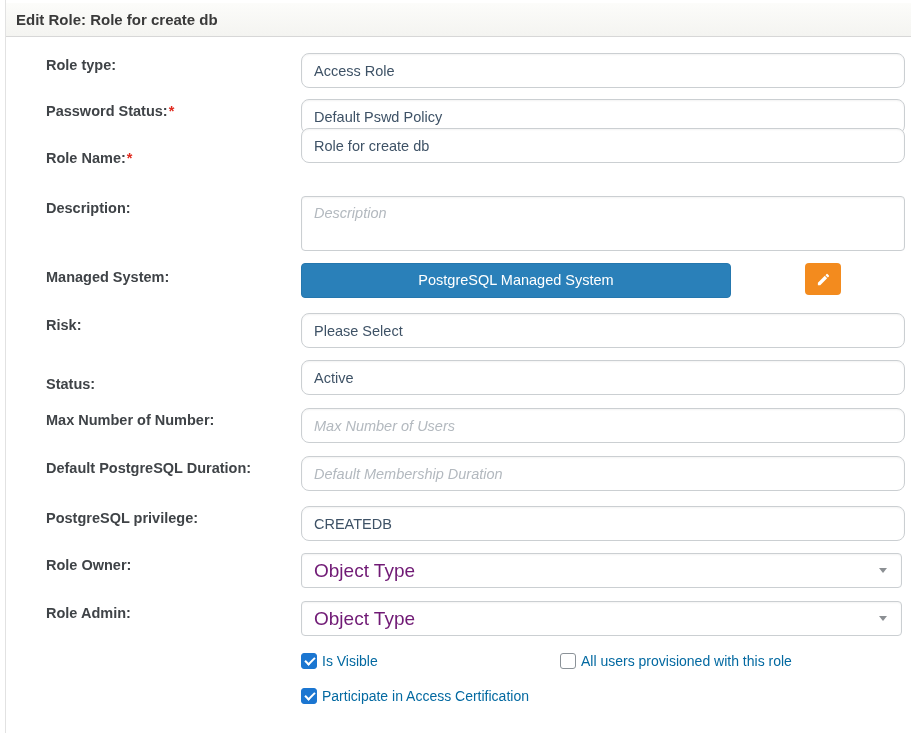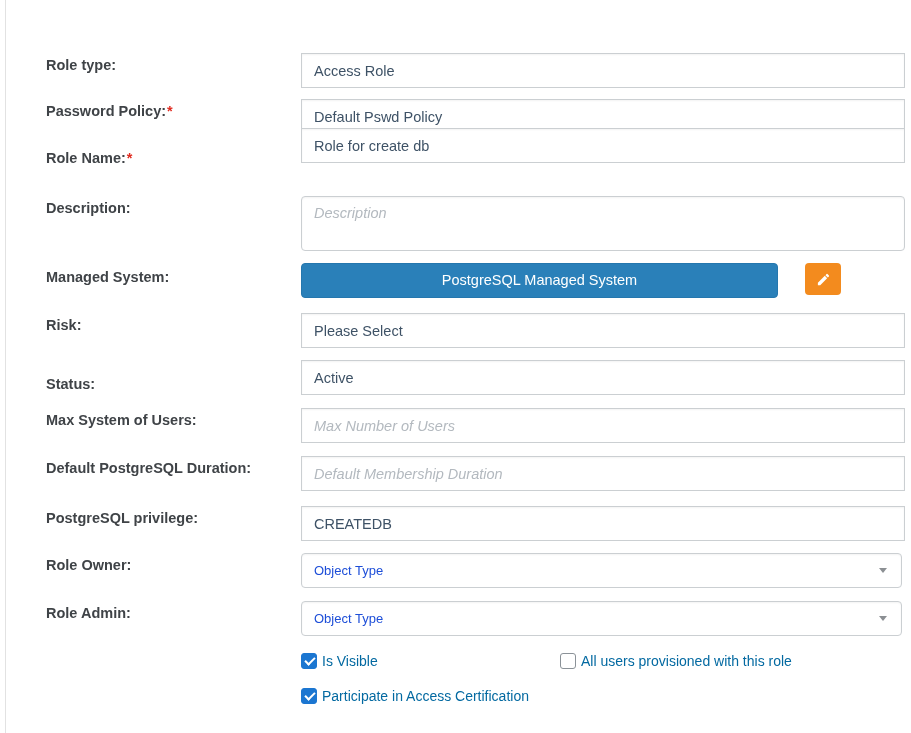--- a/index.html
+++ b/index.html
@@ -5,57 +5,60 @@
   html,body{margin:0;padding:0;background:#fff;}
   body{font-family:"Liberation Sans", sans-serif;}
   .screen{position:relative;width:911px;height:733px;overflow:hidden;background:#fff;}
   .panel-left-border{position:absolute;left:5px;top:0;width:1px;height:733px;background:#e2e2e2;}
   .panel-header{position:absolute;left:6px;right:0;top:3px;height:33px;
     background:linear-gradient(#fcfcfa,#f4f4f1);border-bottom:1px solid #d7d7d7;}
   .panel-title{position:absolute;left:10px;top:0;line-height:33px;font-size:15px;font-weight:bold;color:#3a3a3a;}
   .lbl{position:absolute;left:46px;font-size:14.5px;line-height:17px;font-weight:bold;color:#3f4347;white-space:nowrap;}
   .req{color:#e02b20;margin-left:1px;}
   .inp{position:absolute;left:301px;width:604px;height:35px;box-sizing:border-box;
-    border:1px solid #cbcfd2;border-radius:0;padding:0 12px;font-family:"Liberation Sans",sans-serif;
+    border:1px solid #cbcfd2;border-radius:8px;padding:0 12px;font-family:"Liberation Sans",sans-serif;
     font-size:14.5px;color:#3e5266;background:#fff;box-shadow:inset 0 1px 2px rgba(0,0,0,0.05);outline:none;}
   .inp::placeholder,.txta::placeholder{color:#b3b9bf;font-style:italic;opacity:1;}
   .txta{position:absolute;left:301px;width:604px;height:55px;box-sizing:border-box;
     border:1px solid #cbcfd2;border-radius:4px;padding:8px 12px;font-family:"Liberation Sans",sans-serif;
     font-size:14.5px;color:#3e5266;background:#fff;box-shadow:inset 0 1px 2px rgba(0,0,0,0.05);resize:none;outline:none;}
-  .ms-btn{position:absolute;left:301px;top:263px;width:477px;height:35px;box-sizing:border-box;
+  .ms-btn{position:absolute;left:301px;top:263px;width:430px;height:35px;box-sizing:border-box;
     background:#2a80b9;border:1px solid #2577ae;border-radius:4px;color:#fff;font-size:14.5px;
     line-height:33px;text-align:center;cursor:pointer;}
   .edit-btn{position:absolute;left:805px;top:263px;width:36px;height:32px;background:#f38b1e;
     border:none;border-radius:4px;display:flex;align-items:center;justify-content:center;cursor:pointer;}
   .sel{position:absolute;left:301px;width:601px;height:35px;box-sizing:border-box;border:1px solid #cbcfd2;
     border-radius:4px;background:#fff;box-shadow:inset 0 1px 2px rgba(0,0,0,0.05);cursor:pointer;}
-  .sel-ph{position:absolute;left:12px;top:0;line-height:33px;font-size:13px;color:#1d4ed8;}
+  .sel-ph{position:absolute;left:12px;top:0;line-height:33px;font-size:19px;color:#701a75;}
   .caret{position:absolute;right:14px;top:14px;width:0;height:0;
     border-left:4.5px solid transparent;border-right:4.5px solid transparent;border-top:5.5px solid #8b8f93;}
   .cb{position:absolute;width:16px;height:16px;box-sizing:border-box;border:1px solid #8b9298;border-radius:3px;background:#fff;cursor:pointer;}
   .cb[data-checked="true"]{background:#1b76d1;border-color:#1b76d1;}
   .cb .check{display:none;}
   .cb[data-checked="true"] .check{display:block;position:absolute;left:3px;top:3px;width:8px;height:4px;
     border-left:2px solid #fff;border-bottom:2px solid #fff;transform:rotate(-45deg);}
   .cb-lbl{position:absolute;font-size:14px;line-height:16px;color:#0369a1;cursor:pointer;white-space:nowrap;}
 </style>
 </head>
 <body>
 
 <div class="screen">
   <div class="panel-left-border"></div>
 
+  <div class="panel-header">
+    <div class="panel-title">Edit Role: Role for create db</div>
+  </div>
 
   <div>
     <div class="lbl" style="top:57px"><span>Role type:</span><span class="req"></span></div>
     <input class="inp" style="top: 53px;" value="Access Role">
   </div>
 
   <div>
-    <div class="lbl" style="top:103px"><span>Password Policy:</span><span class="req">*</span></div>
+    <div class="lbl" style="top:103px"><span>Password Status:</span><span class="req">*</span></div>
     <input class="inp" style="top: 99px;" value="Default Pswd Policy">
   </div>
 
   <div>
     <div class="lbl" style="top:150px"><span>Role Name:</span><span class="req">*</span></div>
     <input class="inp" style="top: 128px;" value="Role for create db">
   </div>
 
   <div>
     <div class="lbl" style="top:200px"><span>Description:</span></div>
@@ -78,21 +81,21 @@
     <div class="lbl" style="top:317px"><span>Risk:</span></div>
     <input class="inp" style="top: 313px;" value="Please Select">
   </div>
 
   <div>
     <div class="lbl" style="top:376px"><span>Status:</span></div>
     <input class="inp" style="top: 360px;" value="Active">
   </div>
 
   <div>
-    <div class="lbl" style="top:412px"><span>Max System of Users:</span></div>
+    <div class="lbl" style="top:412px"><span>Max Number of Number:</span></div>
     <input class="inp" style="top: 408px;" placeholder="Max Number of Users">
   </div>
 
   <div>
     <div class="lbl" style="top:460px"><span>Default PostgreSQL Duration:</span></div>
     <input class="inp" style="top: 456px;" placeholder="Default Membership Duration">
   </div>
 
   <div>
     <div class="lbl" style="top:510px"><span>PostgreSQL privilege:</span></div>

